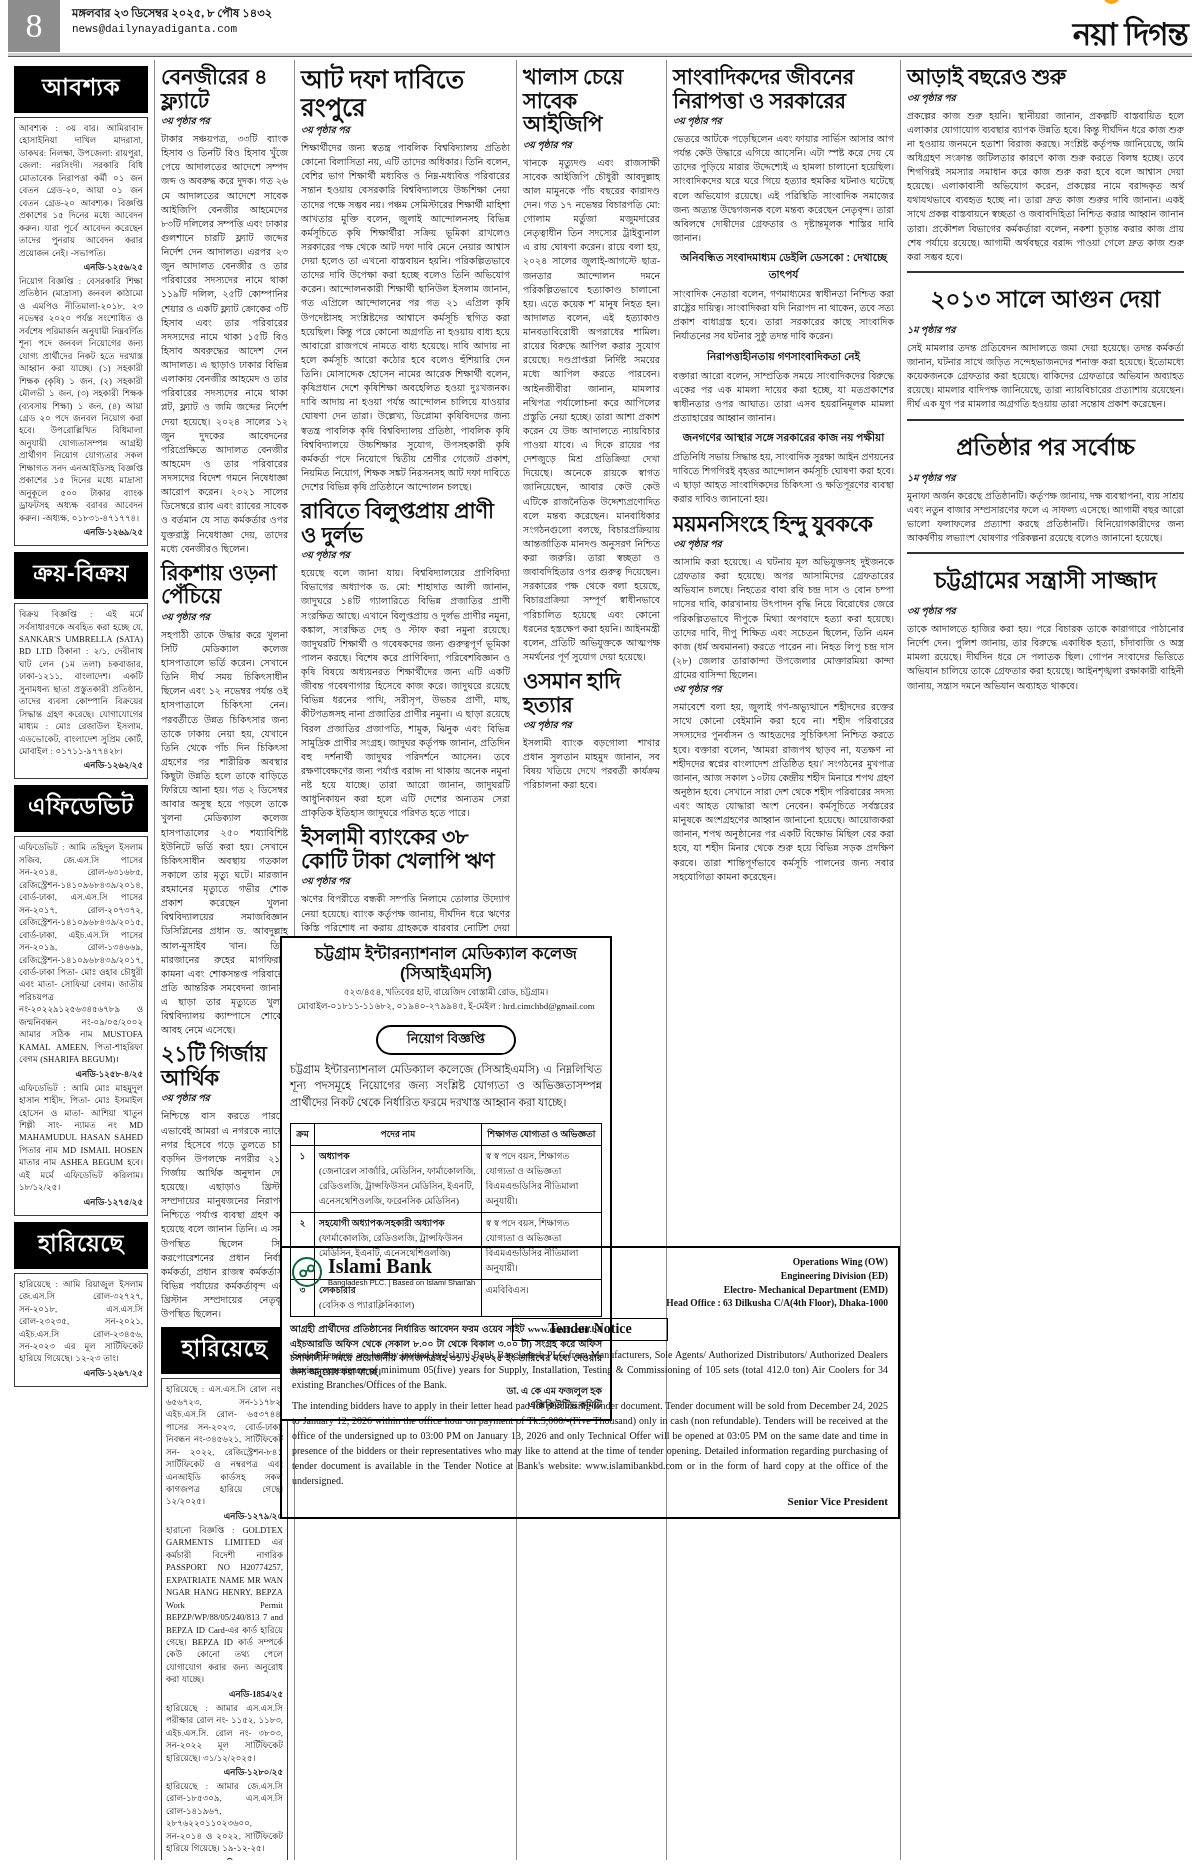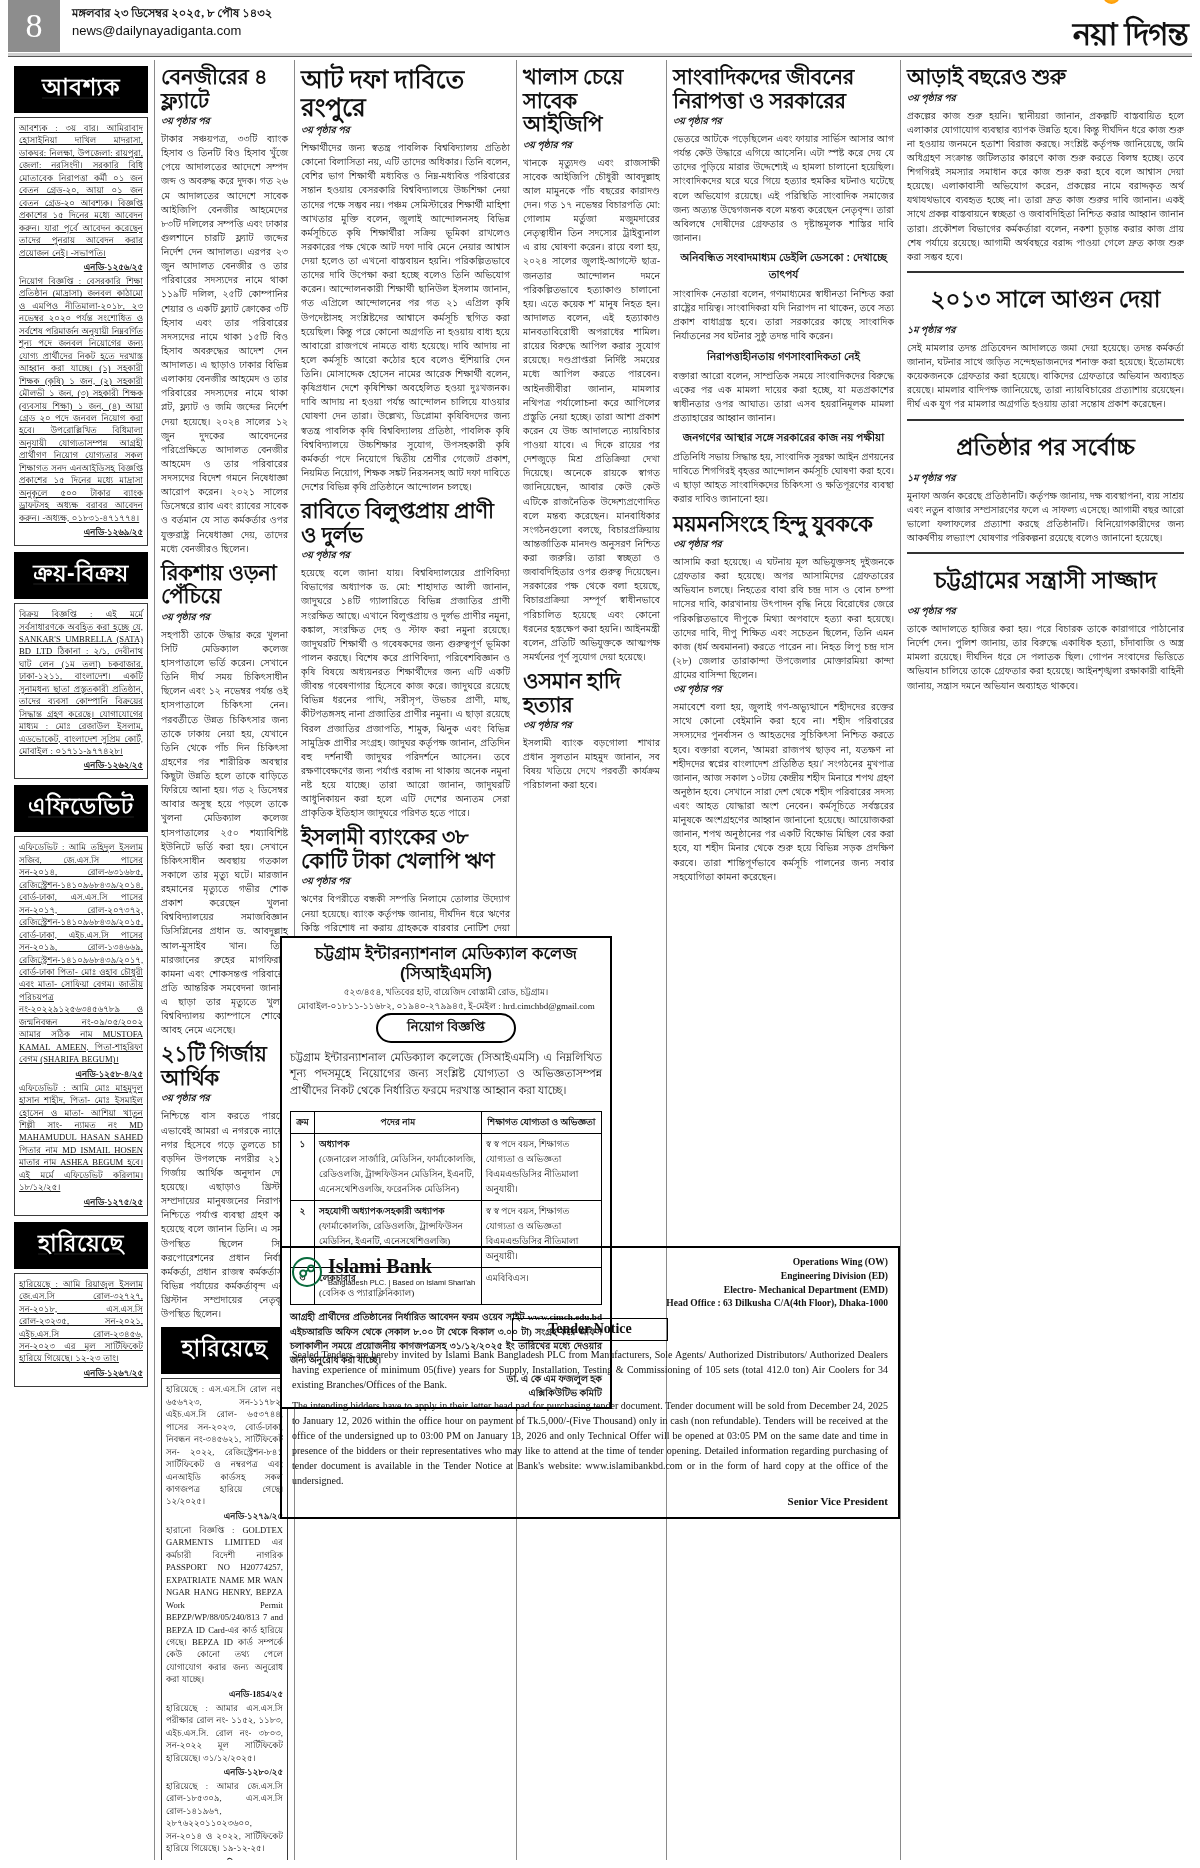--- a/index.html
+++ b/index.html
@@ -16,21 +16,21 @@
 
   
   .masthead { height: 52px; display: flex; align-items: stretch; position: relative; }
   .pagenum {
     width: 52px; background: #8d8d8d; color: #fff;
     display: flex; align-items: center; justify-content: center;
     font-size: 34px; font-family: "Liberation Serif", serif; font-weight: 400;
   }
   .date-block { padding: 6px 0 0 12px; line-height: 1.35; }
   .date-line { font-size: 11.5px; font-weight: bold; }
-  .email-line { font-size: 13px; font-family: Liberation Sans, sans-serif; }
+  .email-line { font-size: 11px; font-family: Liberation Mono, monospace; }
   .logo-wrap {
     position: absolute; right: 4px; top: 0px;
     display: flex; align-items: flex-end; height: 50px;
   }
   .logo-text {
     font-size: 31px; font-weight: bold; letter-spacing: -1px;
     font-family: "Liberation Sans", sans-serif;
     line-height: 1;
     position: relative;
   }
@@ -42,21 +42,21 @@
   .masthead-rule { height: 3px; background: #cfcfcf; margin: 1px 0 0 0; }
   .masthead-rule2 { height: 1px; background: #555; margin-bottom: 3px; }
 
   
   .cols { display: flex; gap: 0; height: 1800px; }
   .col {
     border-left: 1px solid #8a8a8a;
     padding: 0 6px;
     overflow: hidden;
   }
-  .col:first-child { border-left: none; text-decoration: underline; }
+  .col:first-child { border-left: none; }
   .c1 { width: 146px; }
   .c2 { width: 140px; }
   .c3 { width: 222px; }
   .c4 { width: 150px; }
   .c5 { width: 234px; }
   .c6 { width: 290px; }
 
   
   .banner {
     background: #000; color: #fff; text-align: center;
@@ -94,21 +94,21 @@
   
   .ad-cimc {
     border: 2px solid #000; padding: 6px 8px 7px 8px; margin-top: 6px; background: #fff;
   }
   .cimc-title {
     text-align: center; font-size: 16.5px; font-weight: bold;
     font-family: "Liberation Sans", sans-serif; line-height: 1.2;
   }
   .cimc-sub { text-align: center; font-size: 9px; line-height: 1.4; margin-top: 2px; }
   .cimc-ribbon {
-    margin: 0 auto 6px auto; width: 140px; text-align: center;
+    margin: 12px auto 6px auto; width: 140px; text-align: center;
     border: 2px solid #000; border-radius: 16px; font-weight: bold;
     font-size: 13px; padding: 2px 0 3px 0; font-family: "Liberation Sans", sans-serif;
   }
   .cimc-lead { font-size: 11px; text-align: justify; line-height: 1.5; margin-bottom: 13px; }
   table.cimc { width: 100%; border-collapse: collapse; font-size: 9px; }
   table.cimc th, table.cimc td {
     border: 1px solid #000; padding: 3px 4px; vertical-align: top; text-align: left;
   }
   table.cimc th { font-weight: bold; text-align: center; font-size: 9px; }
   .cimc-sl { width: 24px; text-align: center !important; font-weight: bold; }

